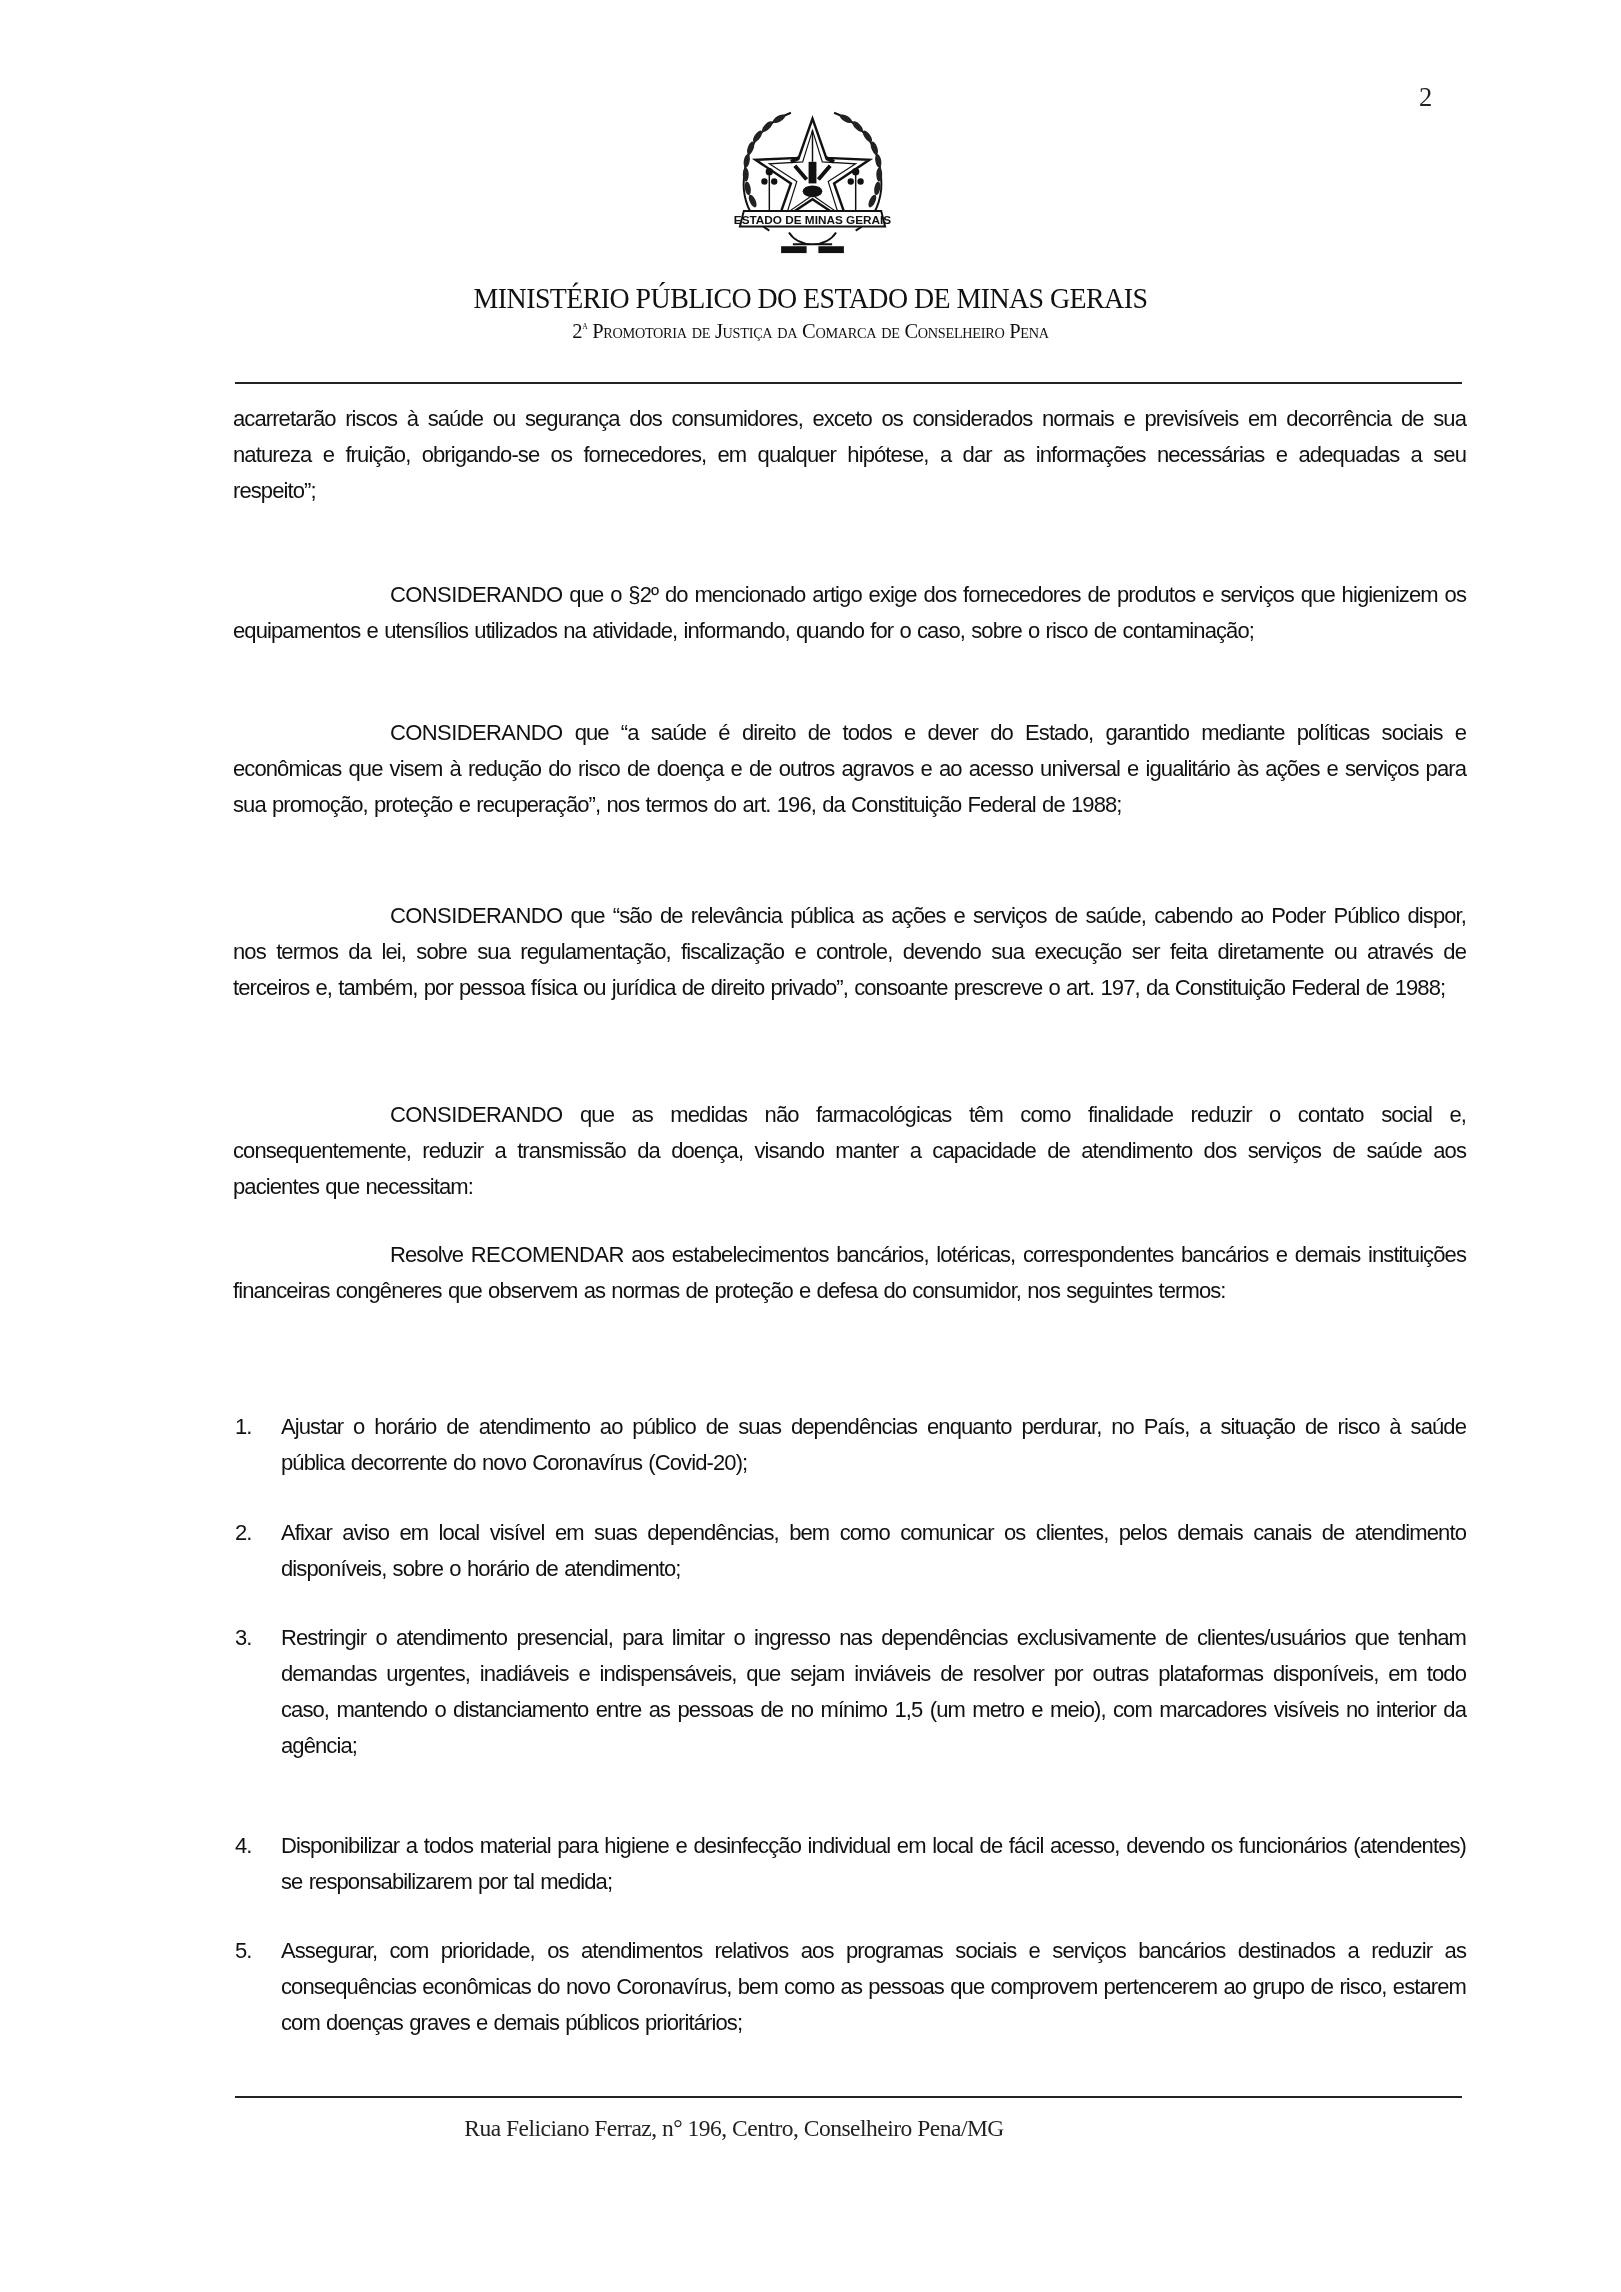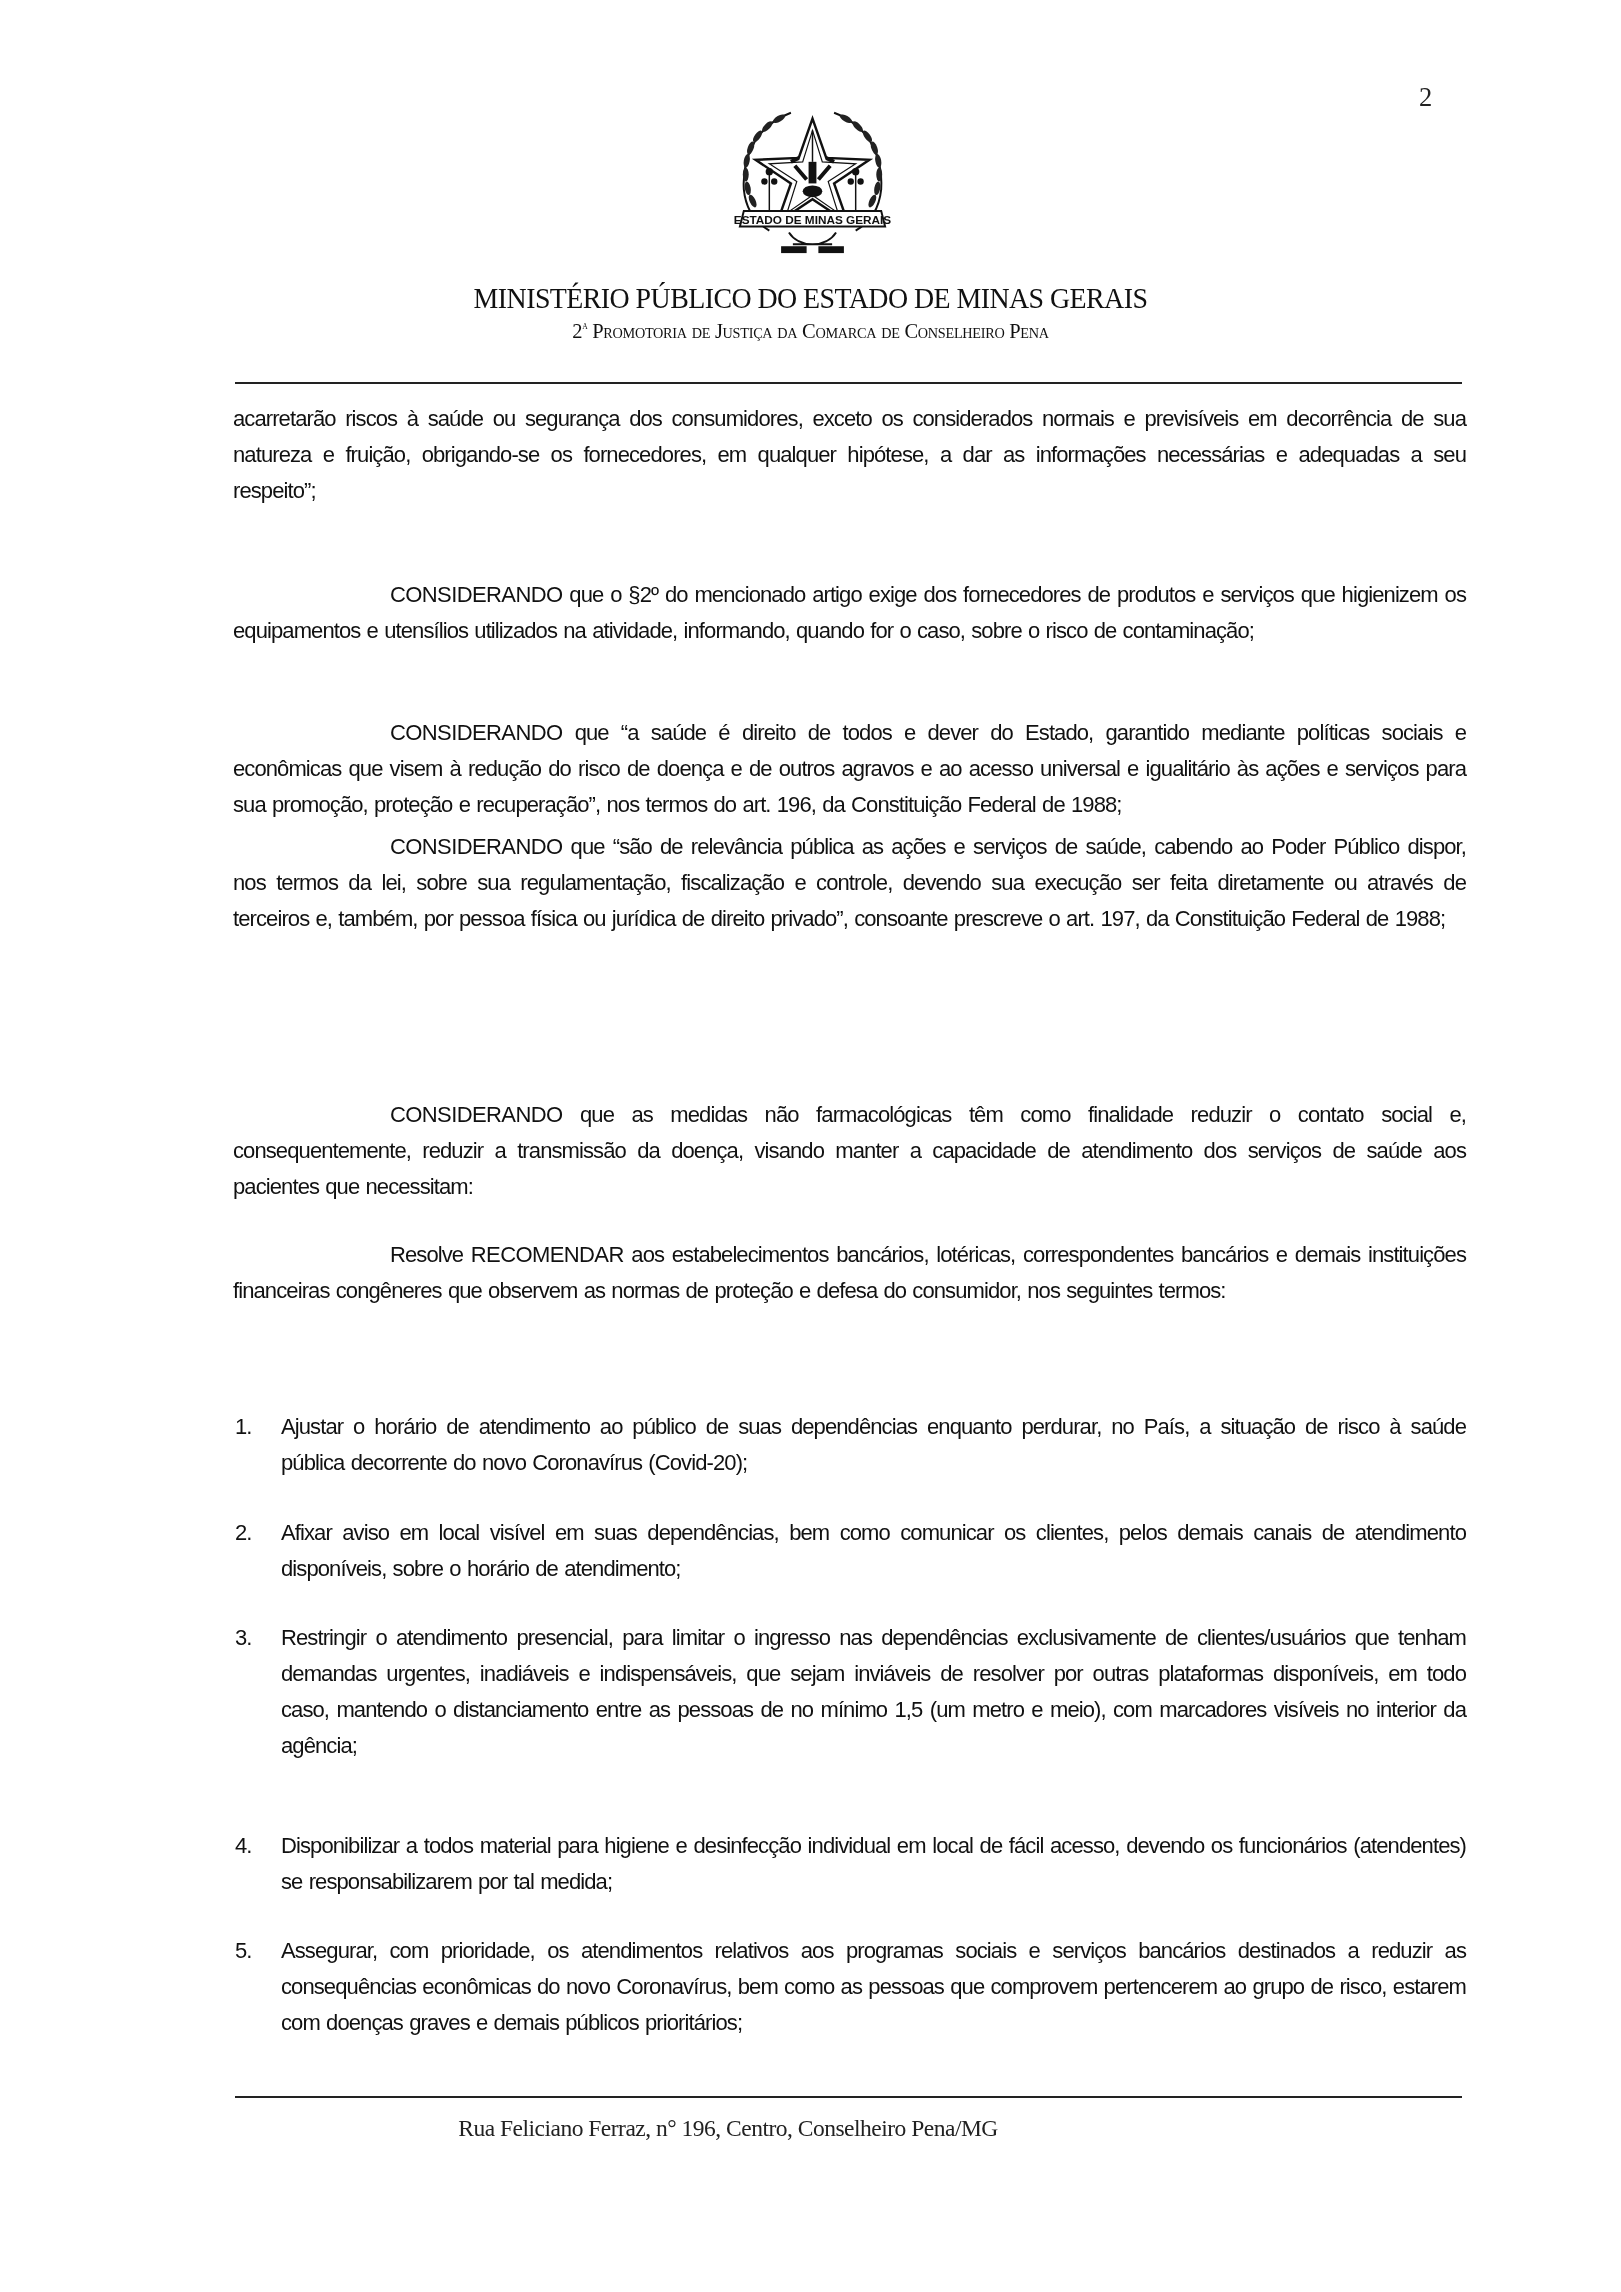--- a/index.html
+++ b/index.html
@@ -24,21 +24,21 @@
     text-align: justify; letter-spacing: -0.9px; word-spacing: 1px; }
   .block { position: absolute; left: 233px; width: 1233px; }
   .block p { margin: 0; }
   .indent { text-indent: 157px; }
   .kw { font-weight: normal; letter-spacing: -0.6px; }
 
   .list-item { position: absolute; left: 233px; width: 1233px; }
   .list-item .num { position: absolute; left: 2px; top: 0; }
   .list-item .txt { margin-left: 48px; }
 
-  .footer { position: absolute; left: 8px; width: 1392px; text-align: center;
+  .footer { position: absolute; left: 14px; width: 1392px; text-align: center;
     font-family: "Liberation Serif", serif; font-size: 23.5px; color: #222; letter-spacing: -0.5px; padding-left: 24px; }
   .footer.l1 { top: 2115px; }
   .footer.l2 { top: 2148px; }
 </style>
 </head>
 <body>
 
 <div class="page">
 
   <div class="page-number">2</div>
@@ -106,21 +106,21 @@
   </div>
 
   <div class="block body-text" style="top:577px;">
     <p class="indent"><span class="kw">CONSIDERANDO</span><span> que o §2º do mencionado artigo exige dos fornecedores de produtos e serviços que higienizem os equipamentos e utensílios utilizados na atividade, informando, quando for o caso, sobre o risco de contaminação;</span></p>
   </div>
 
   <div class="block body-text" style="top:715px;">
     <p class="indent"><span class="kw">CONSIDERANDO</span><span> que “a saúde é direito de todos e dever do Estado, garantido mediante políticas sociais e econômicas que visem à redução do risco de doença e de outros agravos e ao acesso universal e igualitário às ações e serviços para sua promoção, proteção e recuperação”, nos termos do art. 196, da Constituição Federal de 1988;</span></p>
   </div>
 
-  <div class="block body-text" style="top:829px;">
+  <div class="block body-text" style="top:898px;">
     <p class="indent"><span class="kw">CONSIDERANDO</span><span> que “são de relevância pública as ações e serviços de saúde, cabendo ao Poder Público dispor, nos termos da lei, sobre sua regulamentação, fiscalização e controle, devendo sua execução ser feita diretamente ou através de terceiros e, também, por pessoa física ou jurídica de direito privado”, consoante prescreve o art. 197, da Constituição Federal de 1988;</span></p>
   </div>
 
   <div class="block body-text" style="top:1237px;">
     <p class="indent"><span>Resolve </span><span class="kw">RECOMENDAR</span><span> aos estabelecimentos bancários, lotéricas, correspondentes bancários e demais instituições financeiras congêneres que observem as normas de proteção e defesa do consumidor, nos seguintes termos:</span></p>
   </div>
 
   <div class="block body-text" style="top:1097px;">
     <p class="indent"><span class="kw">CONSIDERANDO</span><span> que as medidas não farmacológicas têm como finalidade reduzir o contato social e, consequentemente, reduzir a transmissão da doença, visando manter a capacidade de atendimento dos serviços de saúde aos pacientes que necessitam:</span></p>
   </div>

